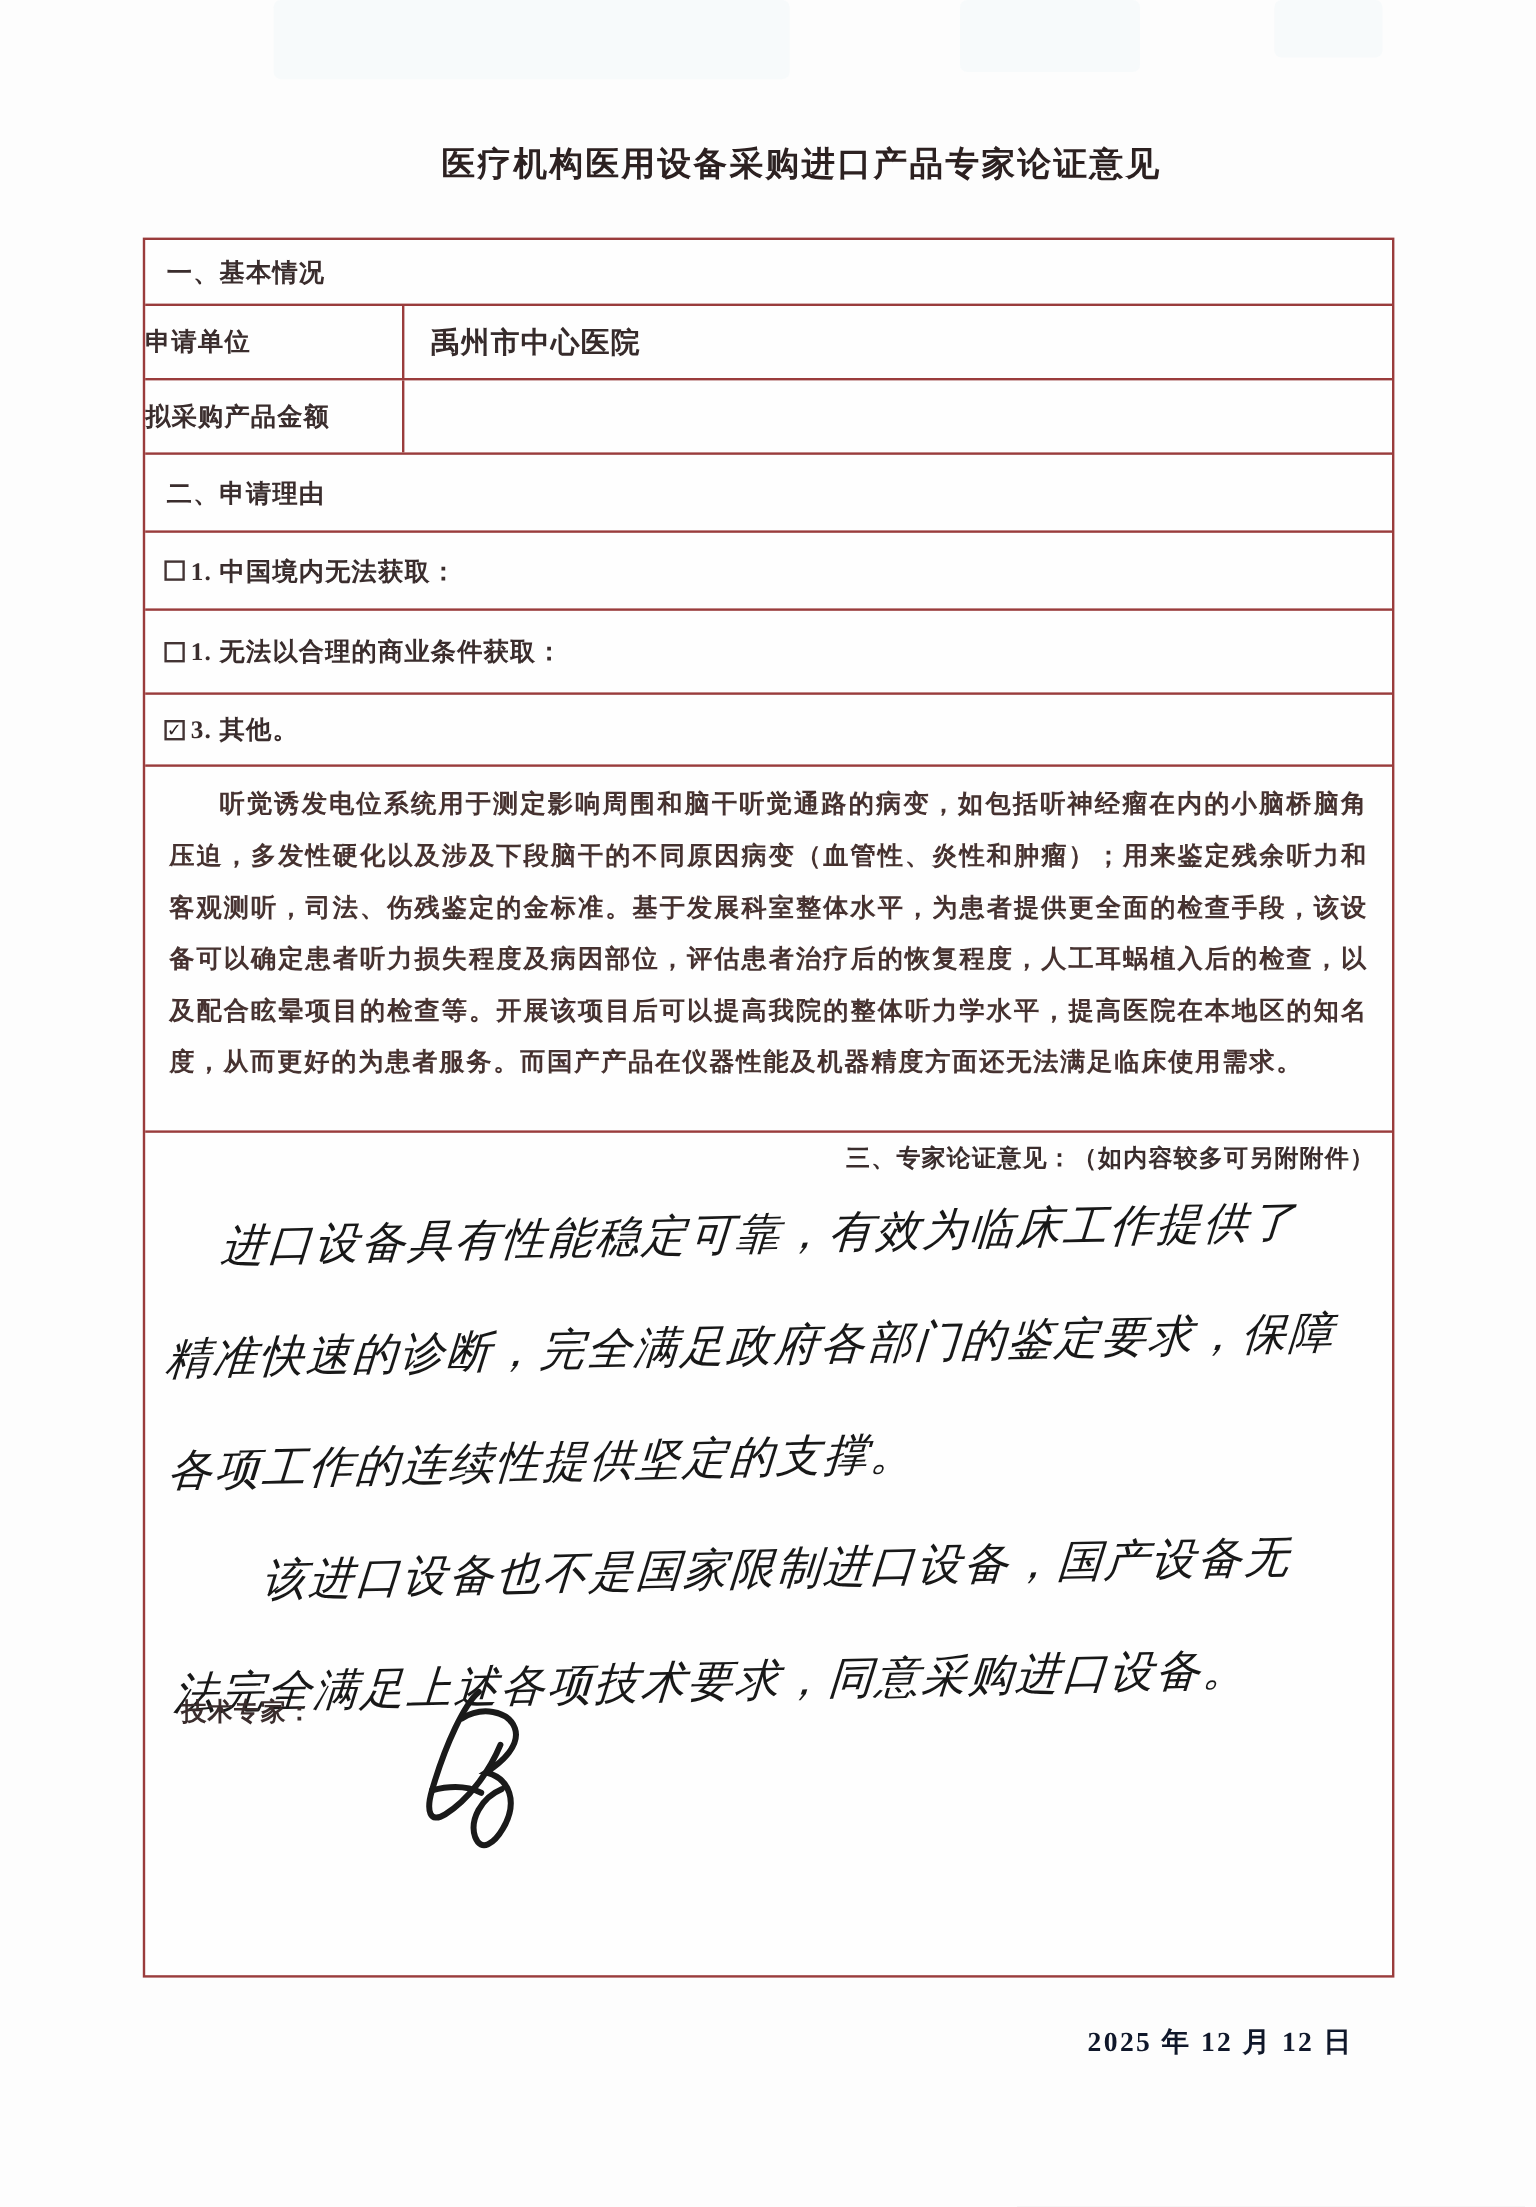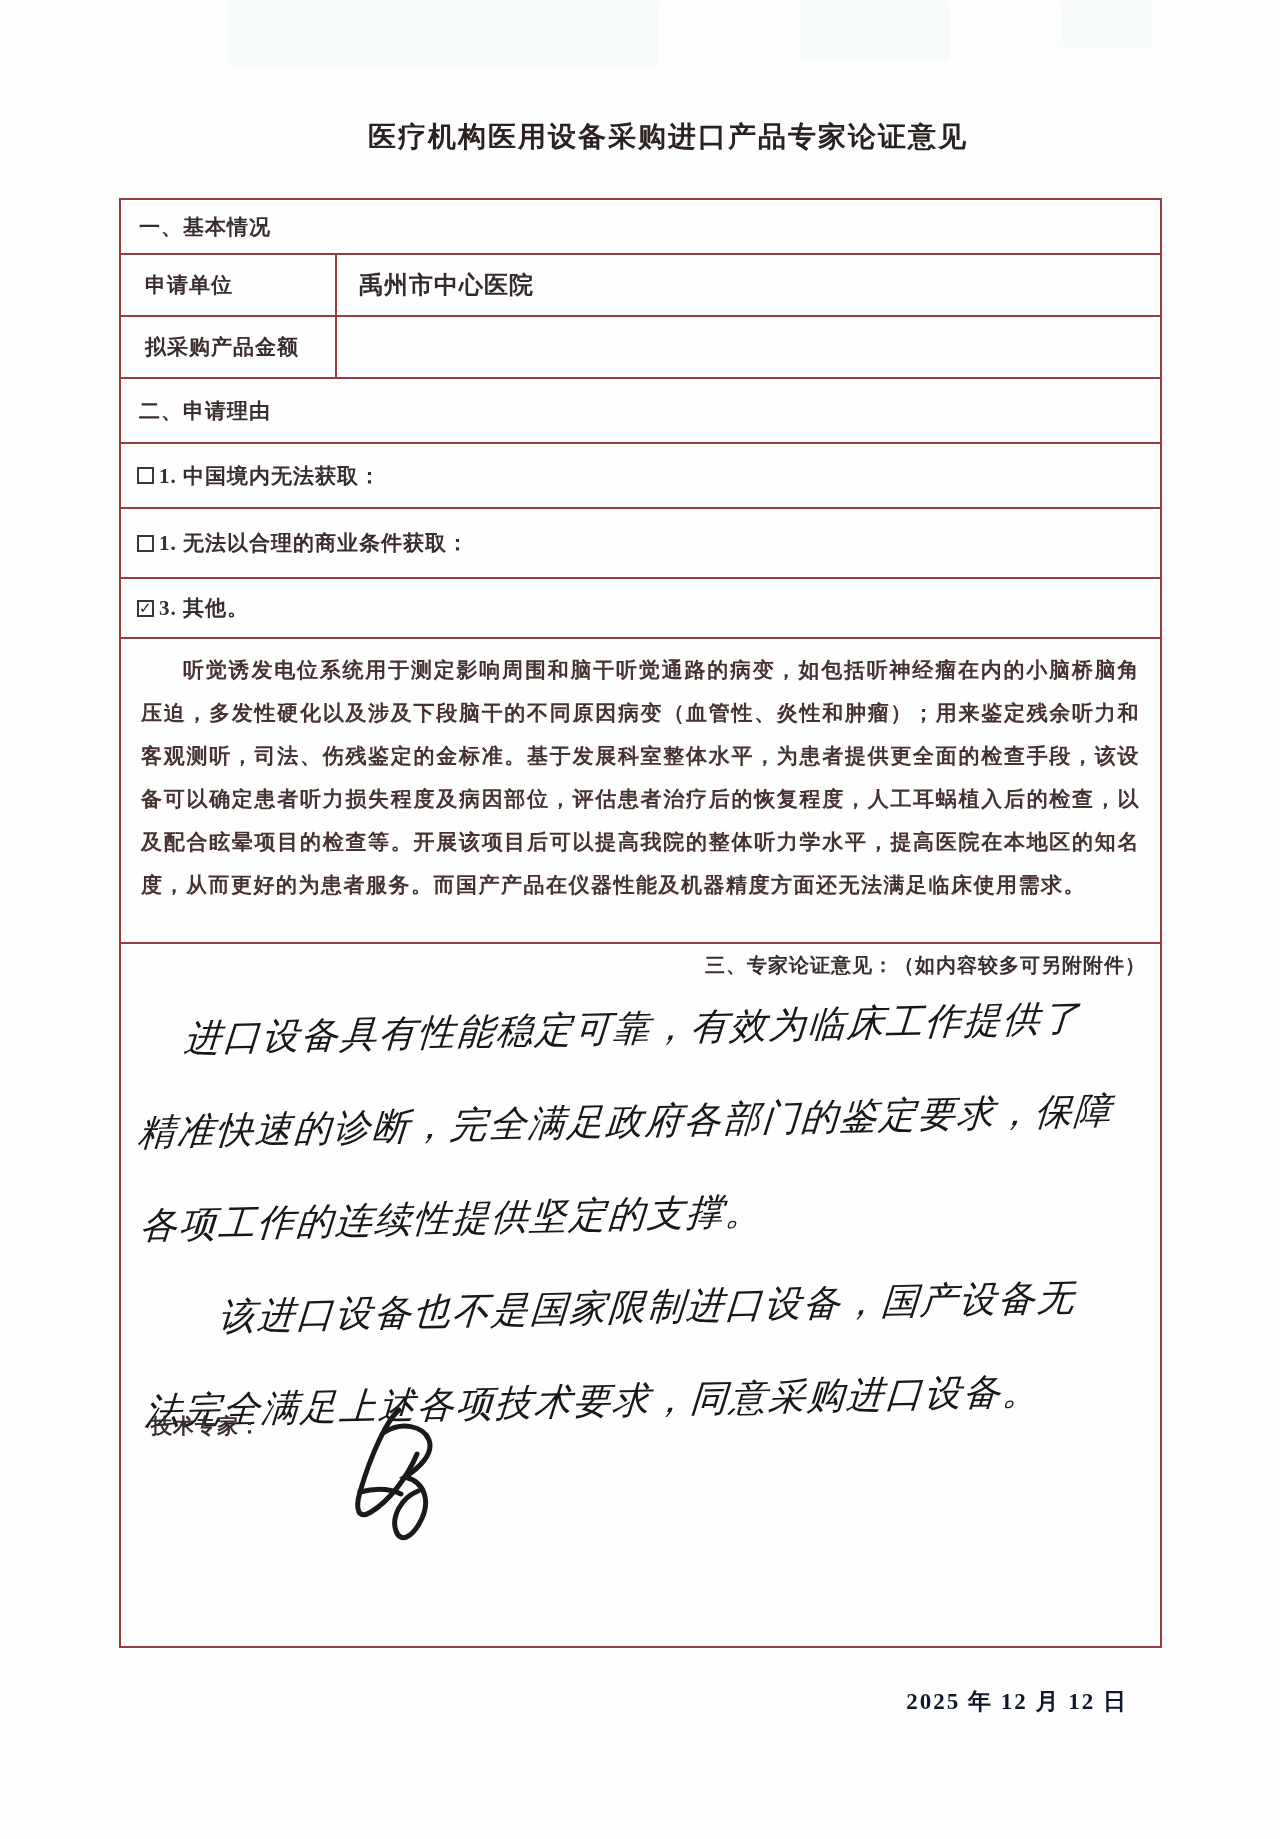--- a/index.html
+++ b/index.html
@@ -30,21 +30,21 @@
   }
   .t-row { border-bottom:2px solid #9a3c3c; box-sizing:border-box; display:flex; align-items:stretch; }
   .t-row.last { border-bottom:none; flex:1; }
 
   .section-cell {
     flex:1; display:flex; align-items:center; padding-left:18px;
     font-size:21px; font-weight:bold; letter-spacing:1px; color:#3a2d2d;text-align:center;
   }
   .label-cell {
     width:216px; box-sizing:border-box; border-right:2px solid #9a3c3c;
-    display:flex; align-items:center; padding-left:24px;
+    display:flex; align-items:center; padding-left:0;
     font-size:21px; font-weight:bold; letter-spacing:1px; color:#3a2d2d;
   }
   .value-cell {
     flex:1; display:flex; align-items:center; padding-left:22px;
     font-size:24px; font-weight:600; letter-spacing:1px; color:#362b2b;
   }
 
   .option-cell {
     flex:1; display:flex; align-items:center; padding-left:16px;
     font-size:21px; font-weight:bold; letter-spacing:1px; color:#3a2d2d;

